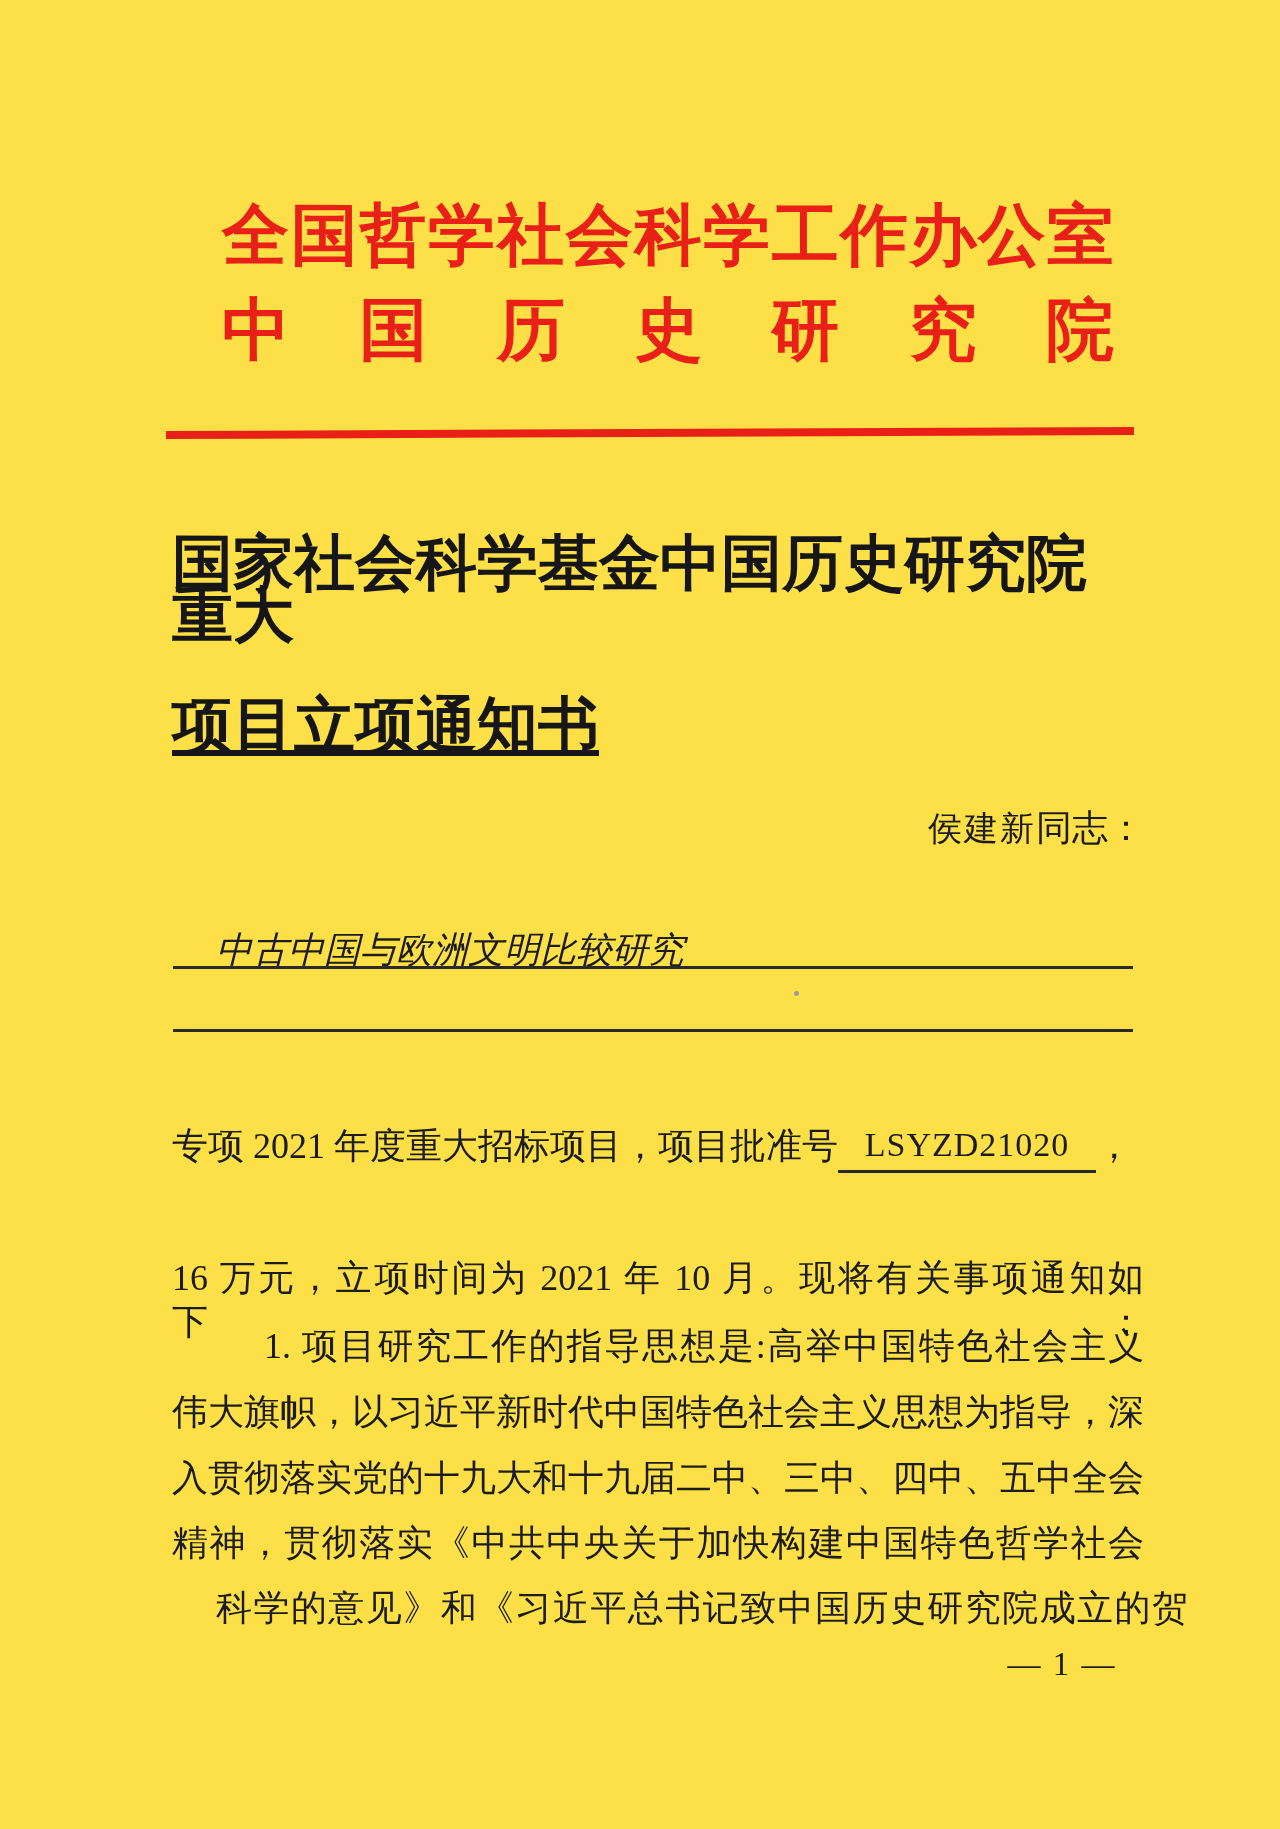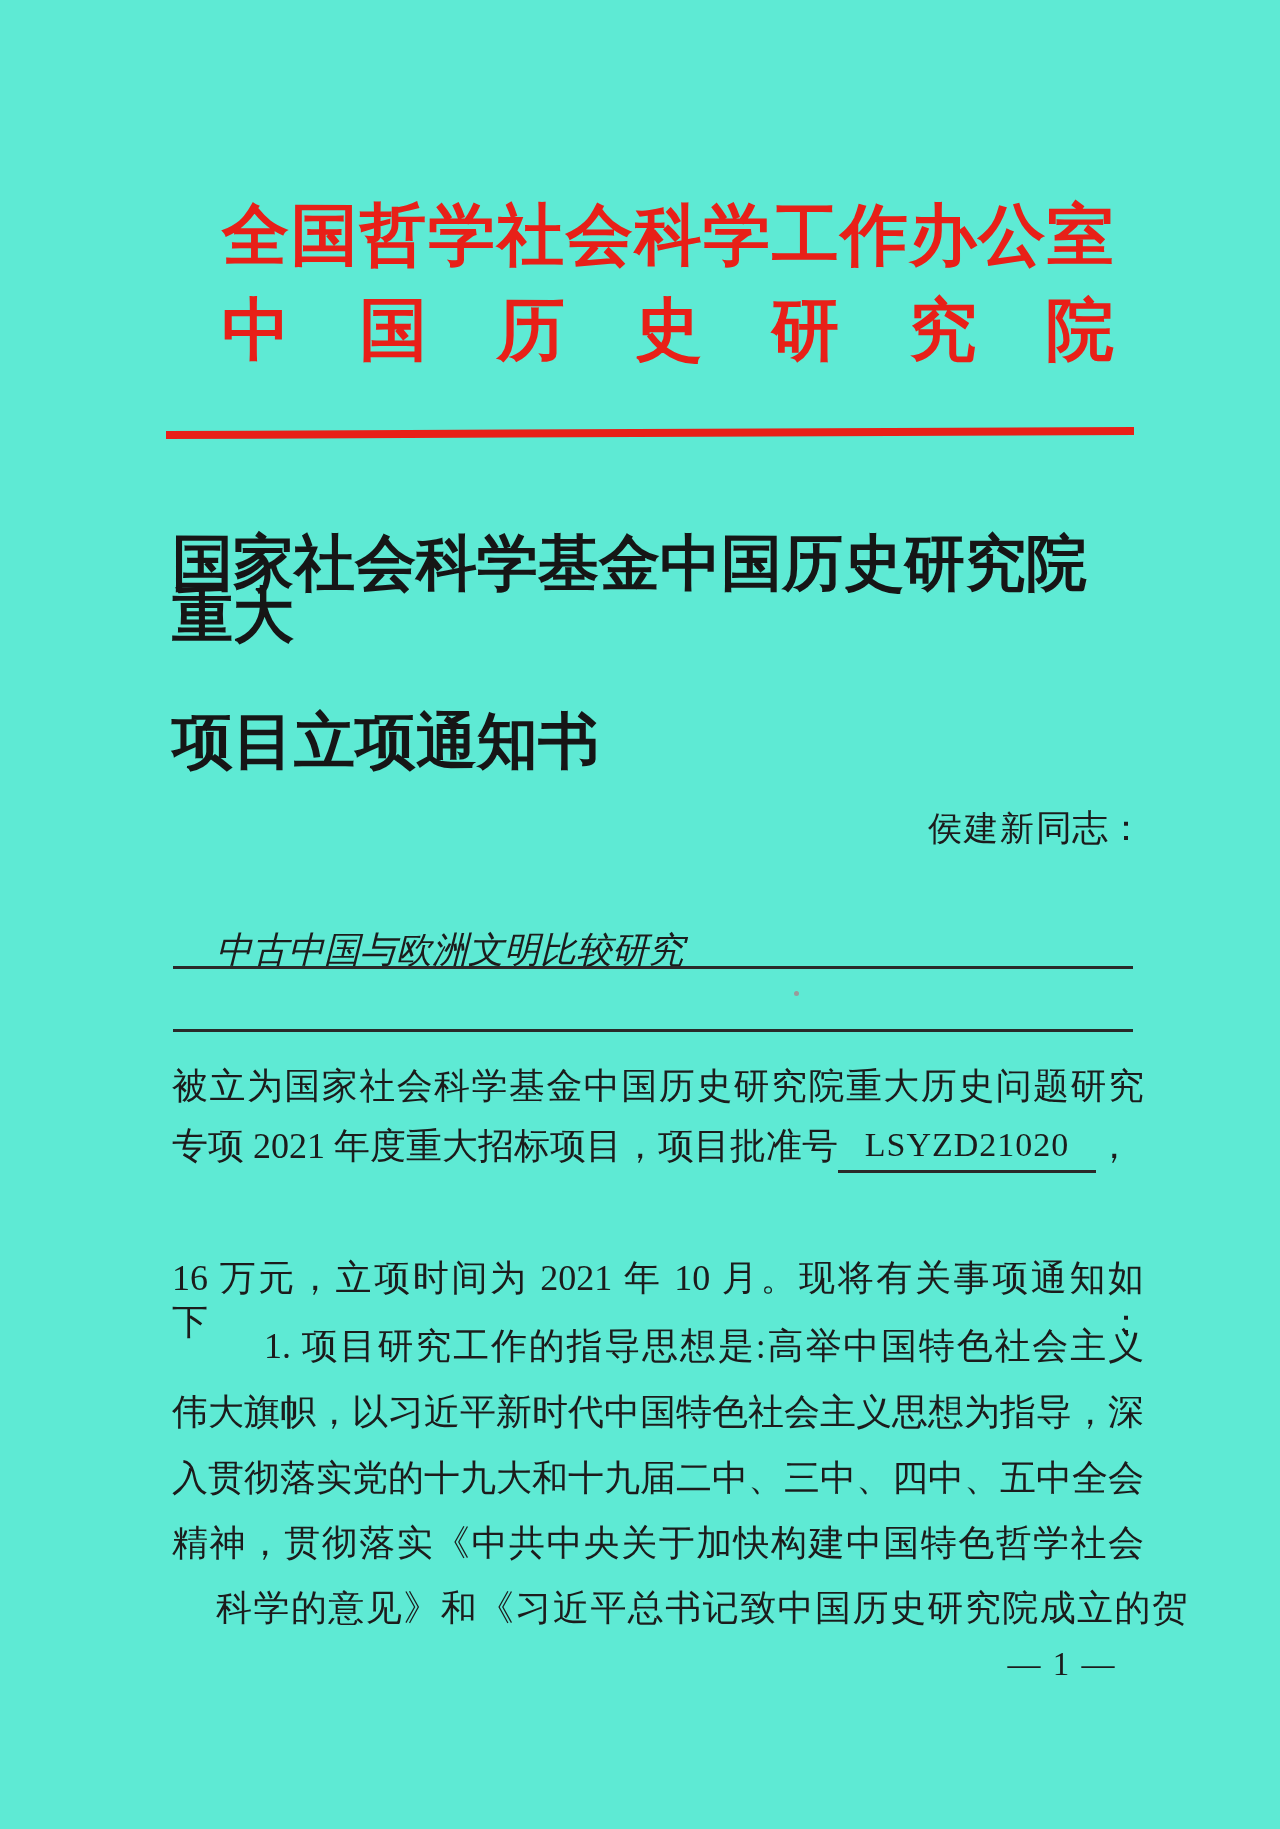--- a/index.html
+++ b/index.html
@@ -4,21 +4,21 @@
 <style>
   html,body { margin:0; padding:0; }
   body {
     width:1280px; height:1829px;
     background:#f7f7f7;
     font-family:"Liberation Serif","DejaVu Serif",serif;
   }
   .page {
     position:relative;
     width:1280px; height:1829px;
-    background:#5eead4;
+    background:#fde047;
     color:#1c1c1c;
     overflow:hidden;
   }
   
   .lh-line {
     position:absolute; left:222px; width:892px;
     color:#e82018;
     font-weight:bold;
     line-height:1.06;
     text-align:justify; text-align-last:justify;
@@ -35,21 +35,21 @@
   
   .doc-title-line {
     position:absolute; left:172px; width:972px;
     text-align:left;
     font-weight:bold;
     font-size:61px; line-height:52px;
     color:#161616;
   }
   .t1 { top:538px; }
   .t2 { top:610px; }
-  .t3 { top:716px; }
+  .t3 { top:700px;text-decoration:underline; }
   
   .text-line {
     position:absolute; left:172px; width:972px;
     font-size:36px; line-height:44px;
     color:#1c1c1c;
     white-space:nowrap;
   }
   .just { white-space:normal; text-align:justify; text-align-last:justify; }
   .salutation { top:806px;text-align:right; }
   .salutation .recipient {
@@ -124,21 +124,20 @@
   <div class="text-line salutation">
     <span class="recipient">侯建新</span><span>同志：</span>
   </div>
 
 
   <div class="text-line project-line">中古中国与欧洲文明比较研究</div>
   <div class="fill-rule rule1"></div>
   <div class="stray-mark"></div>
   <div class="fill-rule rule2"></div>
 
-  <div class="text-line just b1">被立为国家社会科学基金中国历史研究院重大历史问题研究</div>
 
   <div class="text-line b2">
     <span>专项 2021 年度重大招标项目，项目批准号</span><span class="blank-field"><span class="blank-value">LSYZD21020</span></span><span>，</span>
   </div>
 
   <div class="text-line just b4">16 万元，立项时间为 2021 年 10 月。现将有关事项通知如下：</div>
   <div class="text-line just b5">1. 项目研究工作的指导思想是:高举中国特色社会主义</div>
   <div class="text-line just b6">伟大旗帜，以习近平新时代中国特色社会主义思想为指导，深</div>
   <div class="text-line just b7">入贯彻落实党的十九大和十九届二中、三中、四中、五中全会</div>
   <div class="text-line just b8">精神，贯彻落实《中共中央关于加快构建中国特色哲学社会</div>

